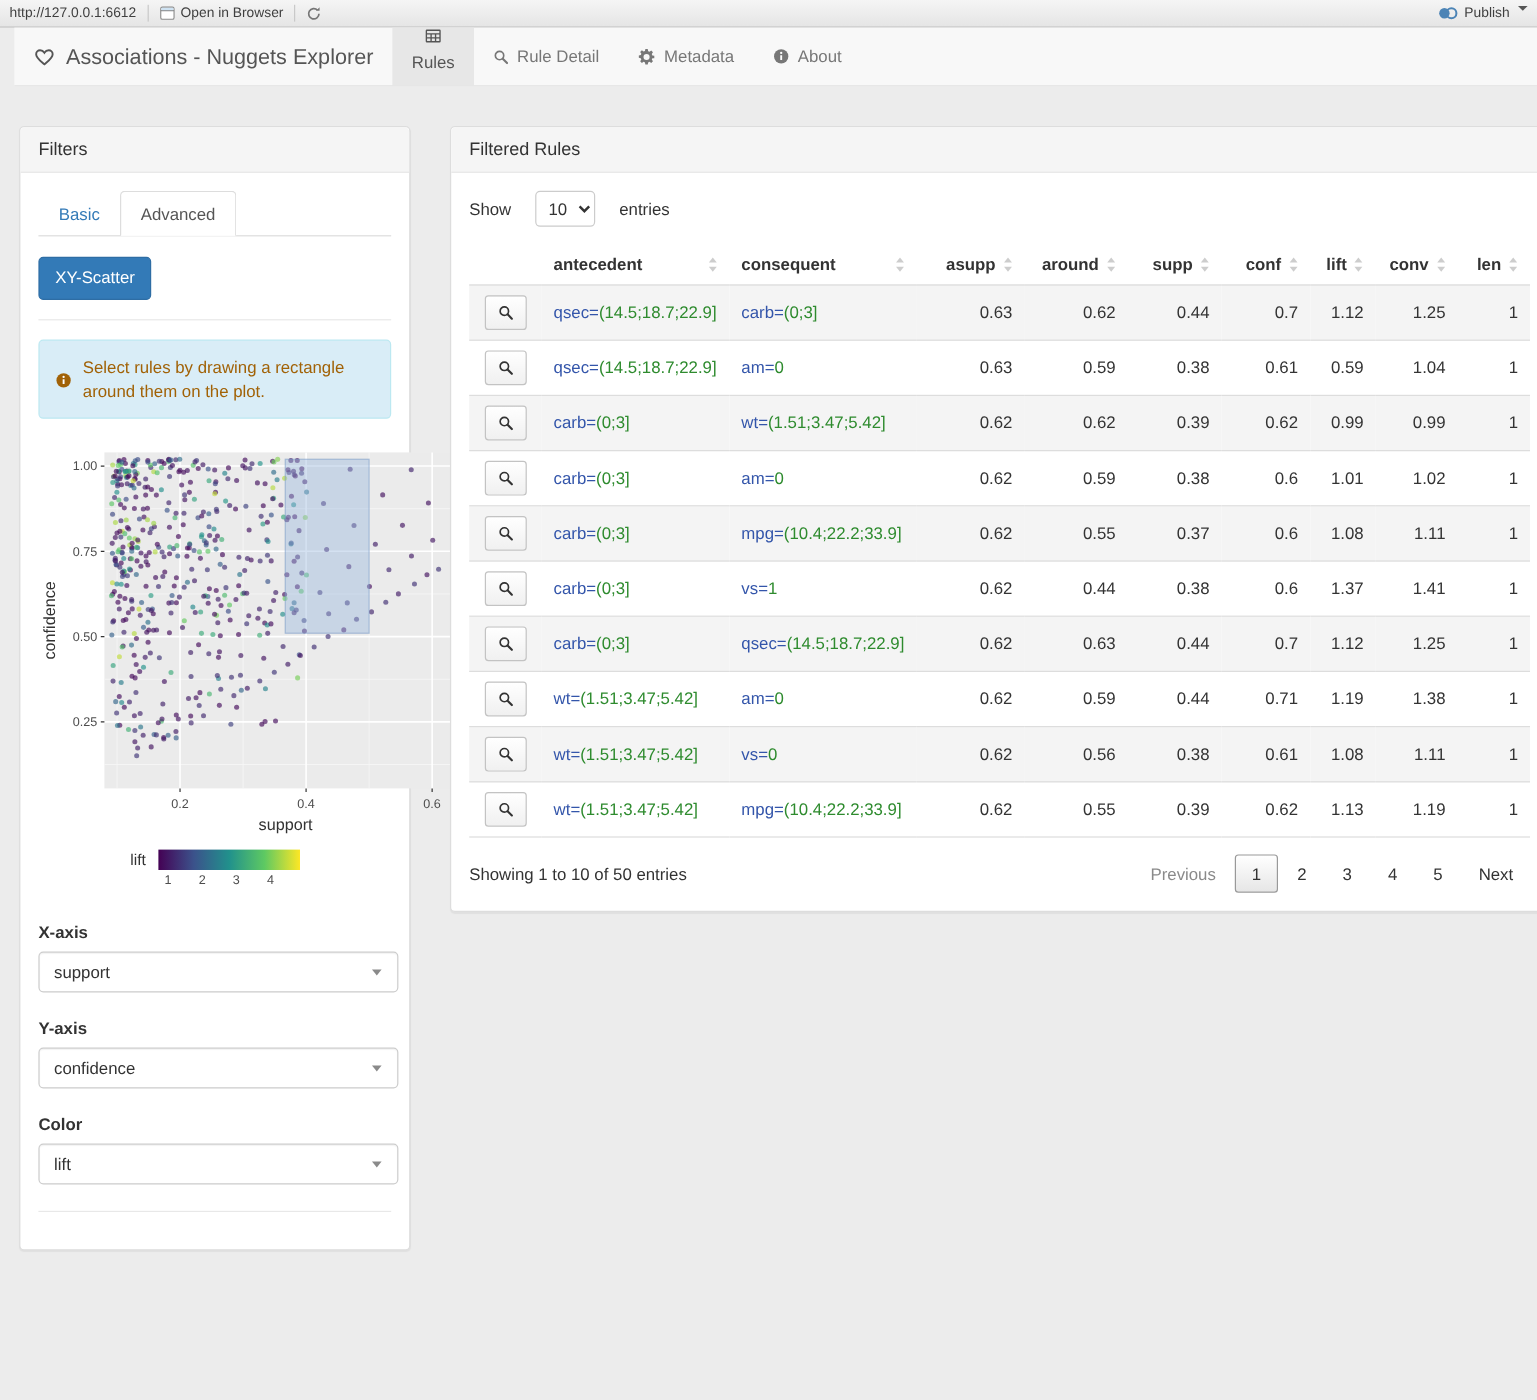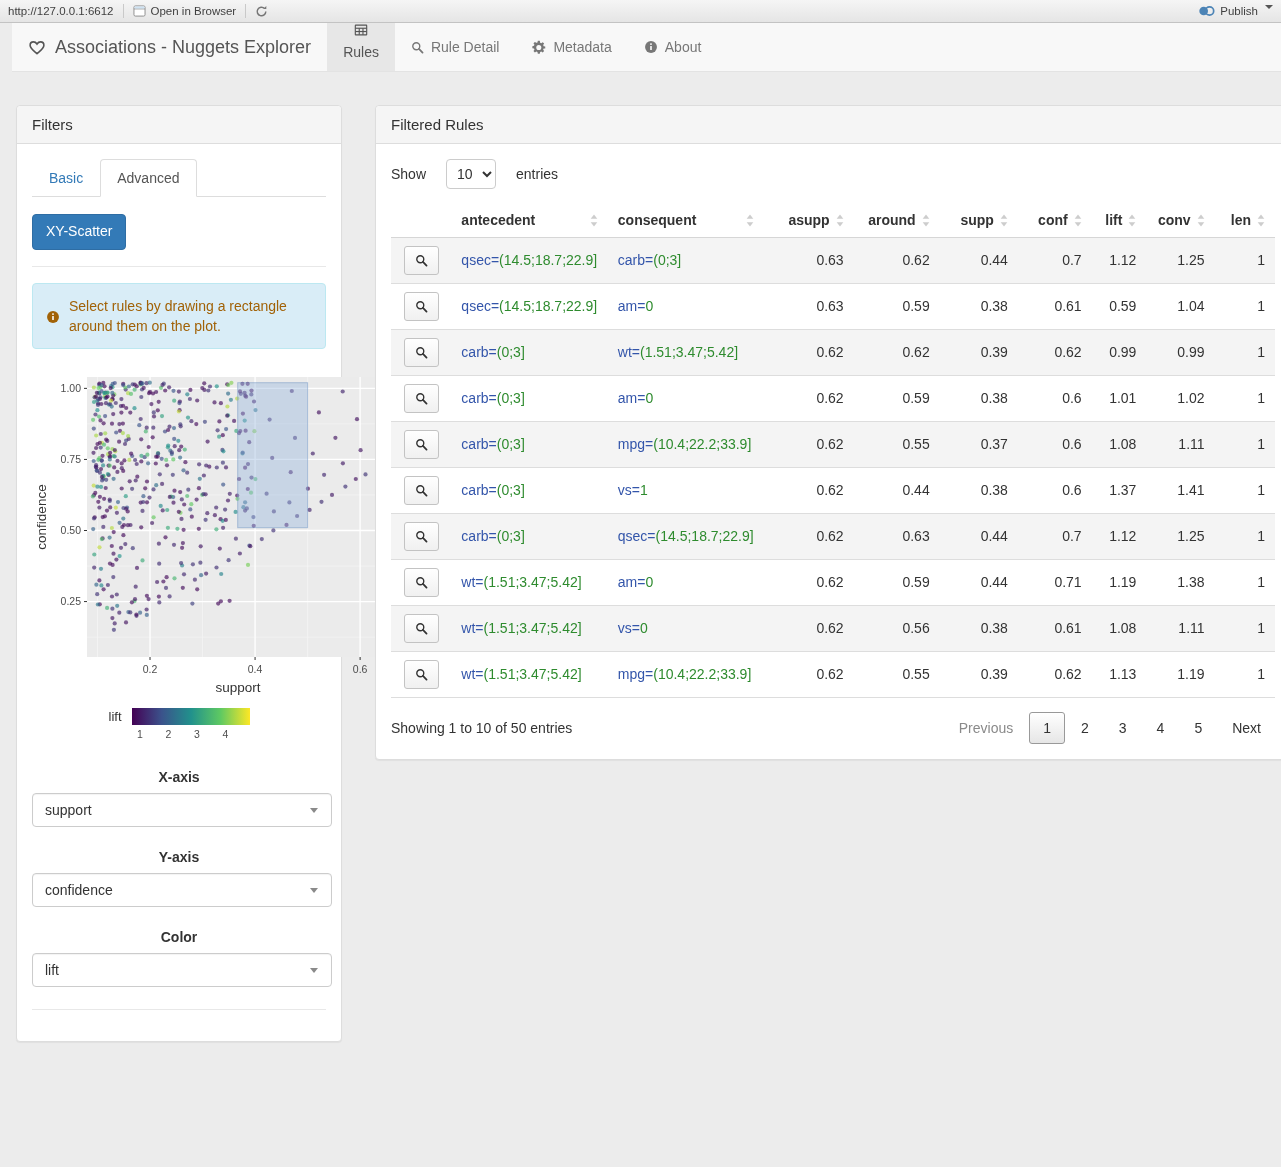--- a/index.html
+++ b/index.html
@@ -53,21 +53,21 @@
   hr.divider{border:0;border-top:1px solid #e8e8e8;margin:16px 0;}
   .alert-info{display:flex;gap:9px;background:#d9edf7;border:1px solid #bce8f1;color:#a16207;border-radius:4px;padding:12px 13px;line-height:1.45;font-size:14px;margin-bottom:20px;}
   .alert-info .icon{margin-top:2px;flex:none;}
   .plot-wrap{margin:2px 0 4px;}
   .legend{display:flex;align-items:flex-start;justify-content:center;gap:10px;margin:0 0 28px;}
   .legend-label{font-size:13px;color:#333;margin-top:1px;}
   .legend-bar-wrap{position:relative;width:118px;padding-bottom:16px;}
   .legend-bar{width:118px;height:17px;}
   .legend-ticks{position:absolute;left:0;right:0;top:20px;height:12px;}
   .legend-tick{position:absolute;transform:translateX(-50%);font-size:10.5px;color:#4d4d4d;}
-  .form-group{margin-bottom:22px;text-align:center;}
+  .form-group{margin-bottom:22px;}
   .form-group .ctl-label{display:block;font-weight:bold;font-size:14px;margin-bottom:8px;color:#333;}
   .select-box{position:relative;width:300px;height:34px;border:1px solid #ccc;border-radius:4px;background:#fff;display:flex;align-items:center;padding:0 12px;font-size:14px;color:#333;cursor:pointer;box-shadow:inset 0 1px 1px rgba(0,0,0,.05);}
   .select-box::after{content:"";position:absolute;right:13px;top:50%;margin-top:-2px;border-left:4.5px solid transparent;border-right:4.5px solid transparent;border-top:5px solid #8a8a8a;}
   .btn-row{display:flex;gap:9px;margin-top:16px;}
 
   
   .dt-controls{display:flex;align-items:center;gap:20px;margin-bottom:14px;font-size:14px;color:#333;}
   .dt-controls select{height:30px;border:1px solid #ccc;border-radius:4px;padding:2px 6px;font-size:14px;color:#333;background:#fff;font-family:inherit;}
   table.rules{width:100%;border-collapse:collapse;table-layout:fixed;font-size:14px;border-bottom:1px solid #ddd;}
   table.rules th{padding:9px 10px;border-bottom:1px solid #d6d6d6;font-weight:bold;color:#333;text-align:left;vertical-align:middle;}

